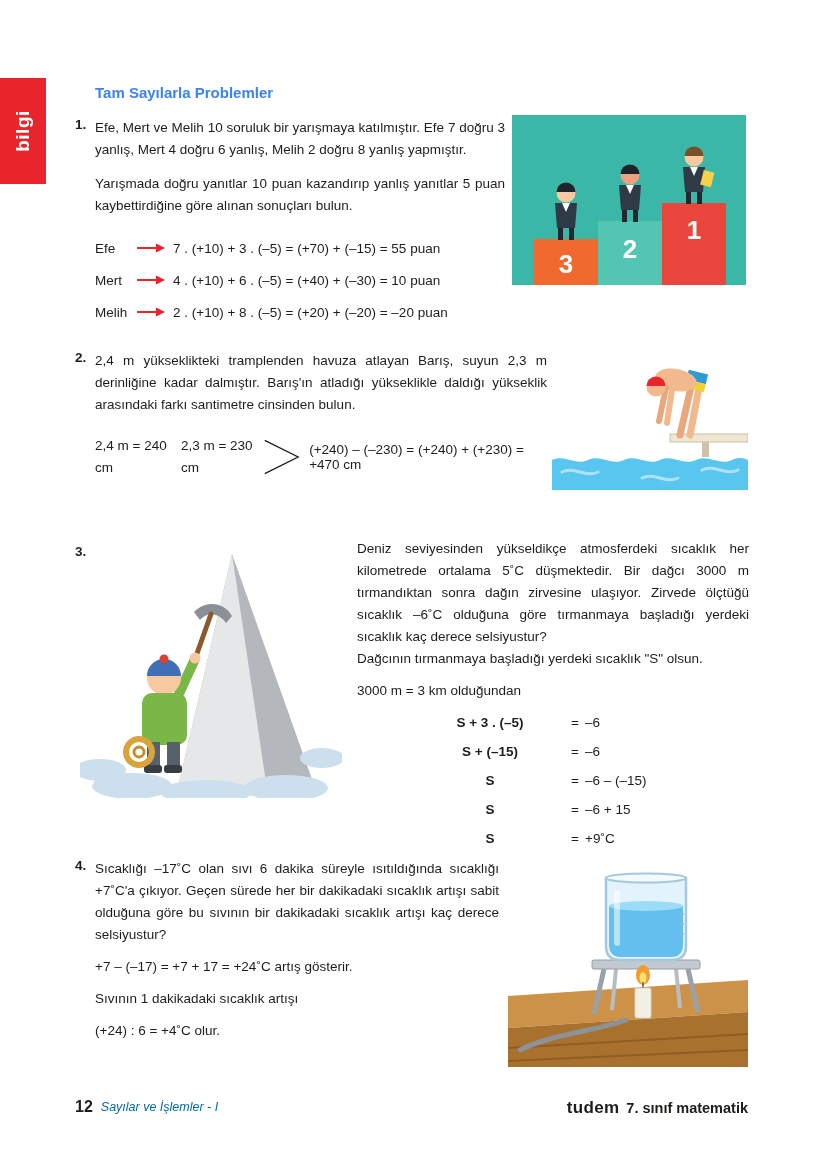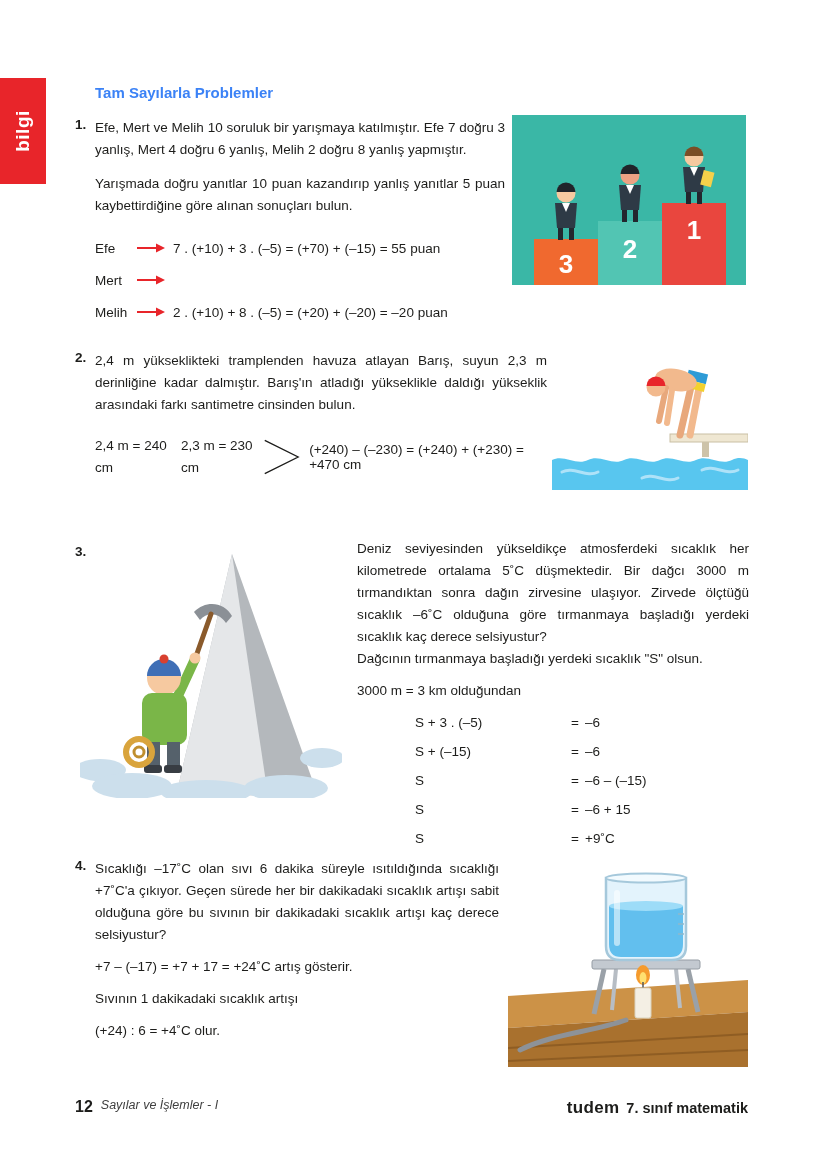--- a/index.html
+++ b/index.html
@@ -30,28 +30,28 @@
   .convs { display: flex; flex-direction: row; gap: 4px; }
   .conv-line { line-height: 22px; }
   .p2-eq { margin-left: 6px; }
 
   .p3-col { left: 357px; top: 538px; width: 392px; }
   .line { margin: 0; font-size: 13.5px; line-height: 22px; }
   .mt10 { margin-top: 10px; }
   .mt14 { margin-top: 14px; }
   .eqs { margin-top: 6px; padding-left: 58px; }
   .eq-row { display: grid; grid-template-columns: 150px 20px auto; height: 29px; align-items: center; font-size: 13.5px; }
-  .eq-lhs { text-align: left; }
+  .eq-lhs { text-align: center; font-weight: bold; }
   .eq-sign { text-align: center; }
 
   .p4-col { left: 95px; top: 858px; width: 404px; }
 
-  .footer-left { left: 75px; top: 1098px; display: flex; align-items: flex-start; gap: 8px; }
+  .footer-left { left: 75px; top: 1098px; display: flex; align-items: center; gap: 8px; }
   .footer-page { font-size: 16px; font-weight: 700; }
-  .footer-section { font-size: 12.5px; font-style: italic; color: #404040; }
+  .footer-section { font-size: 12.5px; font-style: italic; color: #0369a1; }
   .footer-right { right: 80px; top: 1098px; display: flex; align-items: baseline; gap: 7px; }
   .brand { font-size: 17px; font-weight: 800; letter-spacing: .3px; }
   .brand-suffix { font-size: 14.5px; font-weight: 700; }
 
   .podium-rank { font: 700 26px "Liberation Sans", sans-serif; fill: #ffffff; text-anchor: middle; }
 </style>
 </head>
 <body>
 
 <div class="page">
@@ -78,20 +78,21 @@
         <span>7 . (+10) + 3 . (–5) = (+70) + (–15) = 55 puan</span>
       </div>
       <div class="sol-row">
         <span class="sol-name">Mert</span>
         <span class="sol-arrow">
           <svg width="28" height="10" viewBox="0 0 28 10">
               <line x1="0" y1="5" x2="19" y2="5" stroke="#e8252a" stroke-width="2"></line>
               <polygon points="19,0.5 28,5 19,9.5" fill="#e8252a"></polygon>
             </svg>
         </span>
+        <span>4 . (+10) + 6 . (–5) = (+40) + (–30) = 10 puan</span>
       </div>
       <div class="sol-row">
         <span class="sol-name">Melih</span>
         <span class="sol-arrow">
           <svg width="28" height="10" viewBox="0 0 28 10">
               <line x1="0" y1="5" x2="19" y2="5" stroke="#e8252a" stroke-width="2"></line>
               <polygon points="19,0.5 28,5 19,9.5" fill="#e8252a"></polygon>
             </svg>
         </span>
         <span>2 . (+10) + 8 . (–5) = (+20) + (–20) = –20 puan</span>

